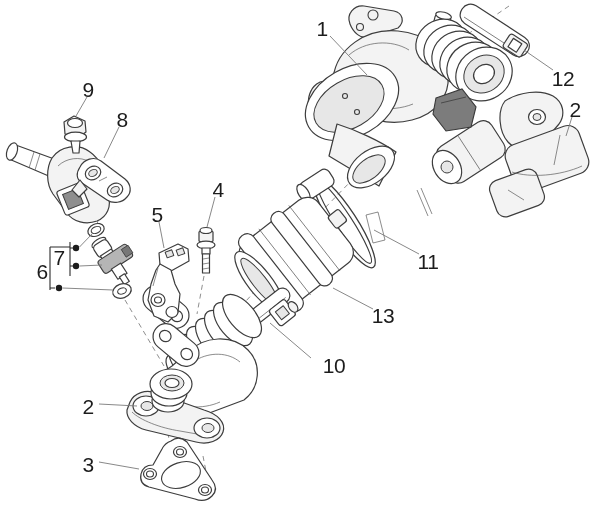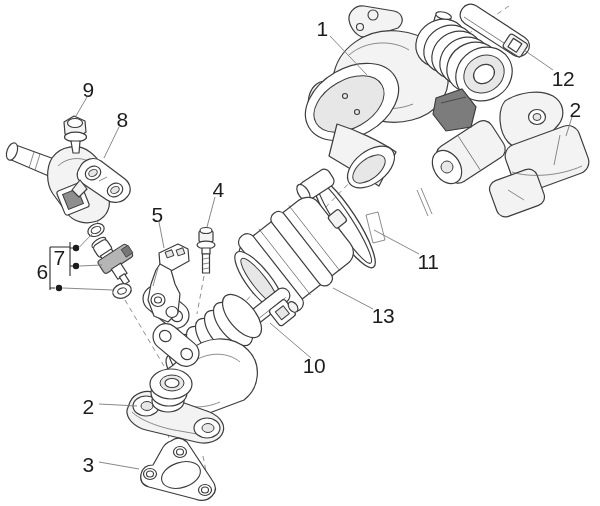--- a/index.html
+++ b/index.html
@@ -275,18 +275,18 @@
 
   <div class="callout" style="left: 322px; top: 28px;">1</div>
   <div class="callout" style="left: 88px; top: 406px;">2</div>
   <div class="callout" style="left: 88px; top: 464px;">3</div>
   <div class="callout" style="left: 218px; top: 189px;">4</div>
   <div class="callout" style="left: 157px; top: 214px;">5</div>
   <div class="callout" style="left: 42px; top: 271px;">6</div>
   <div class="callout" style="left: 59px; top: 257px;">7</div>
   <div class="callout" style="left: 122px; top: 119px;">8</div>
   <div class="callout" style="left: 88px; top: 89px;">9</div>
-  <div class="callout" style="left: 314px; top: 365px;">10</div>
+  <div class="callout" style="left: 334px; top: 365px;">10</div>
   <div class="callout" style="left: 428px; top: 261px; text-align: center;">11</div>
   <div class="callout" style="left: 563px; top: 78px;">12</div>
   <div class="callout" style="left: 383px; top: 315px; text-align: right;">13</div>
   <div class="callout" style="left: 575px; top: 109px;">2</div>
 </div>
 
 </body></html>

